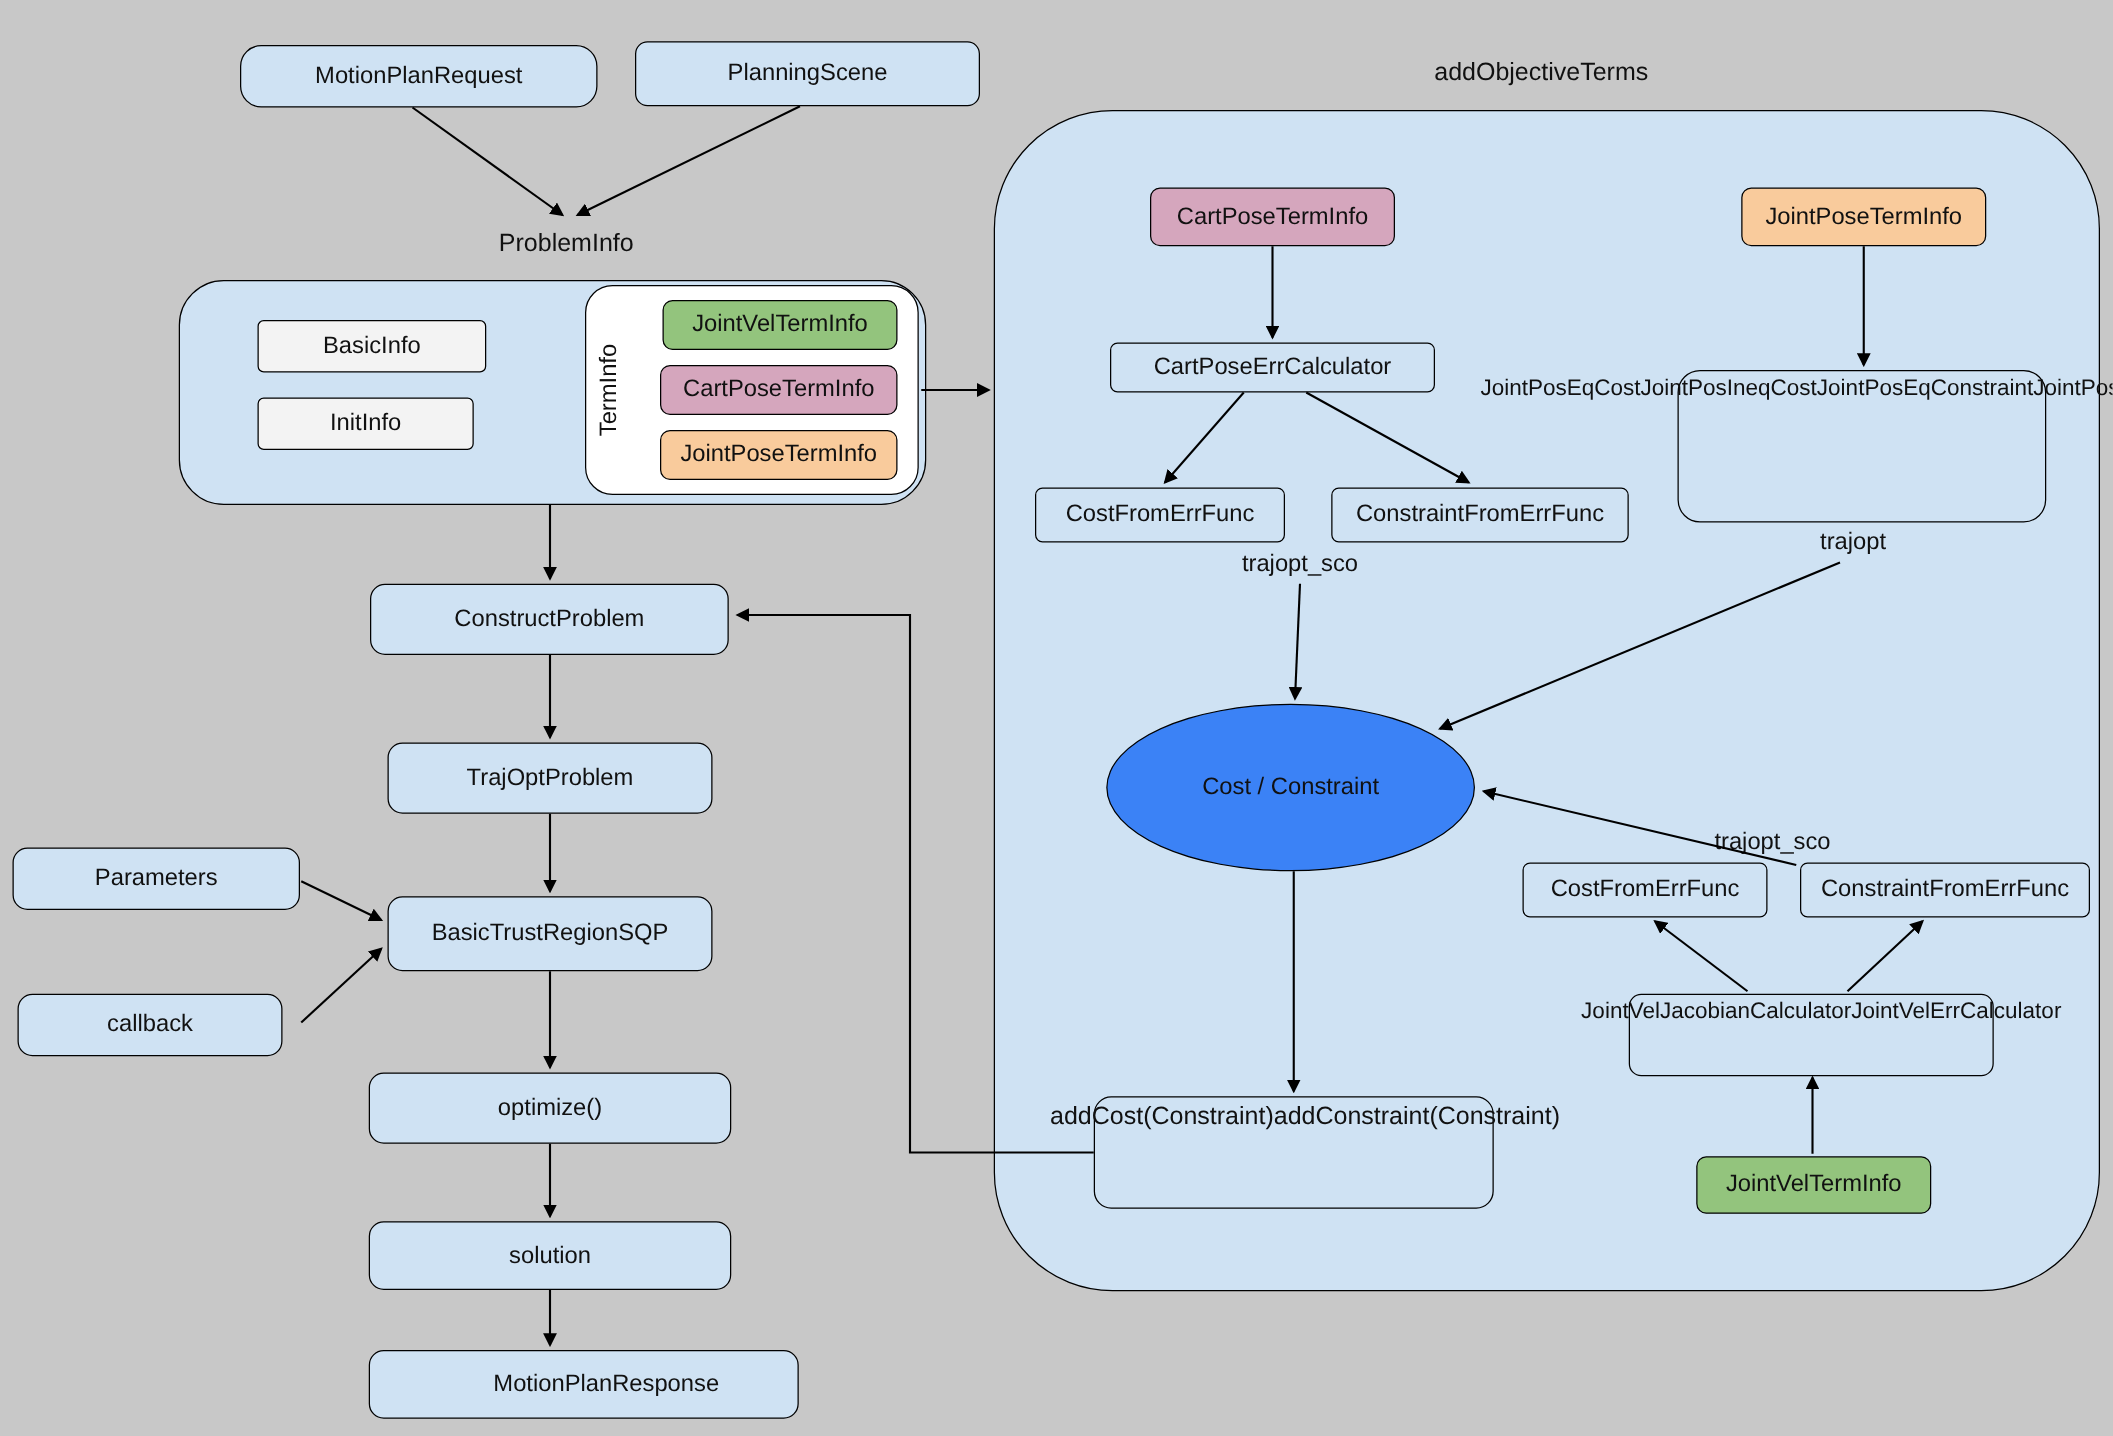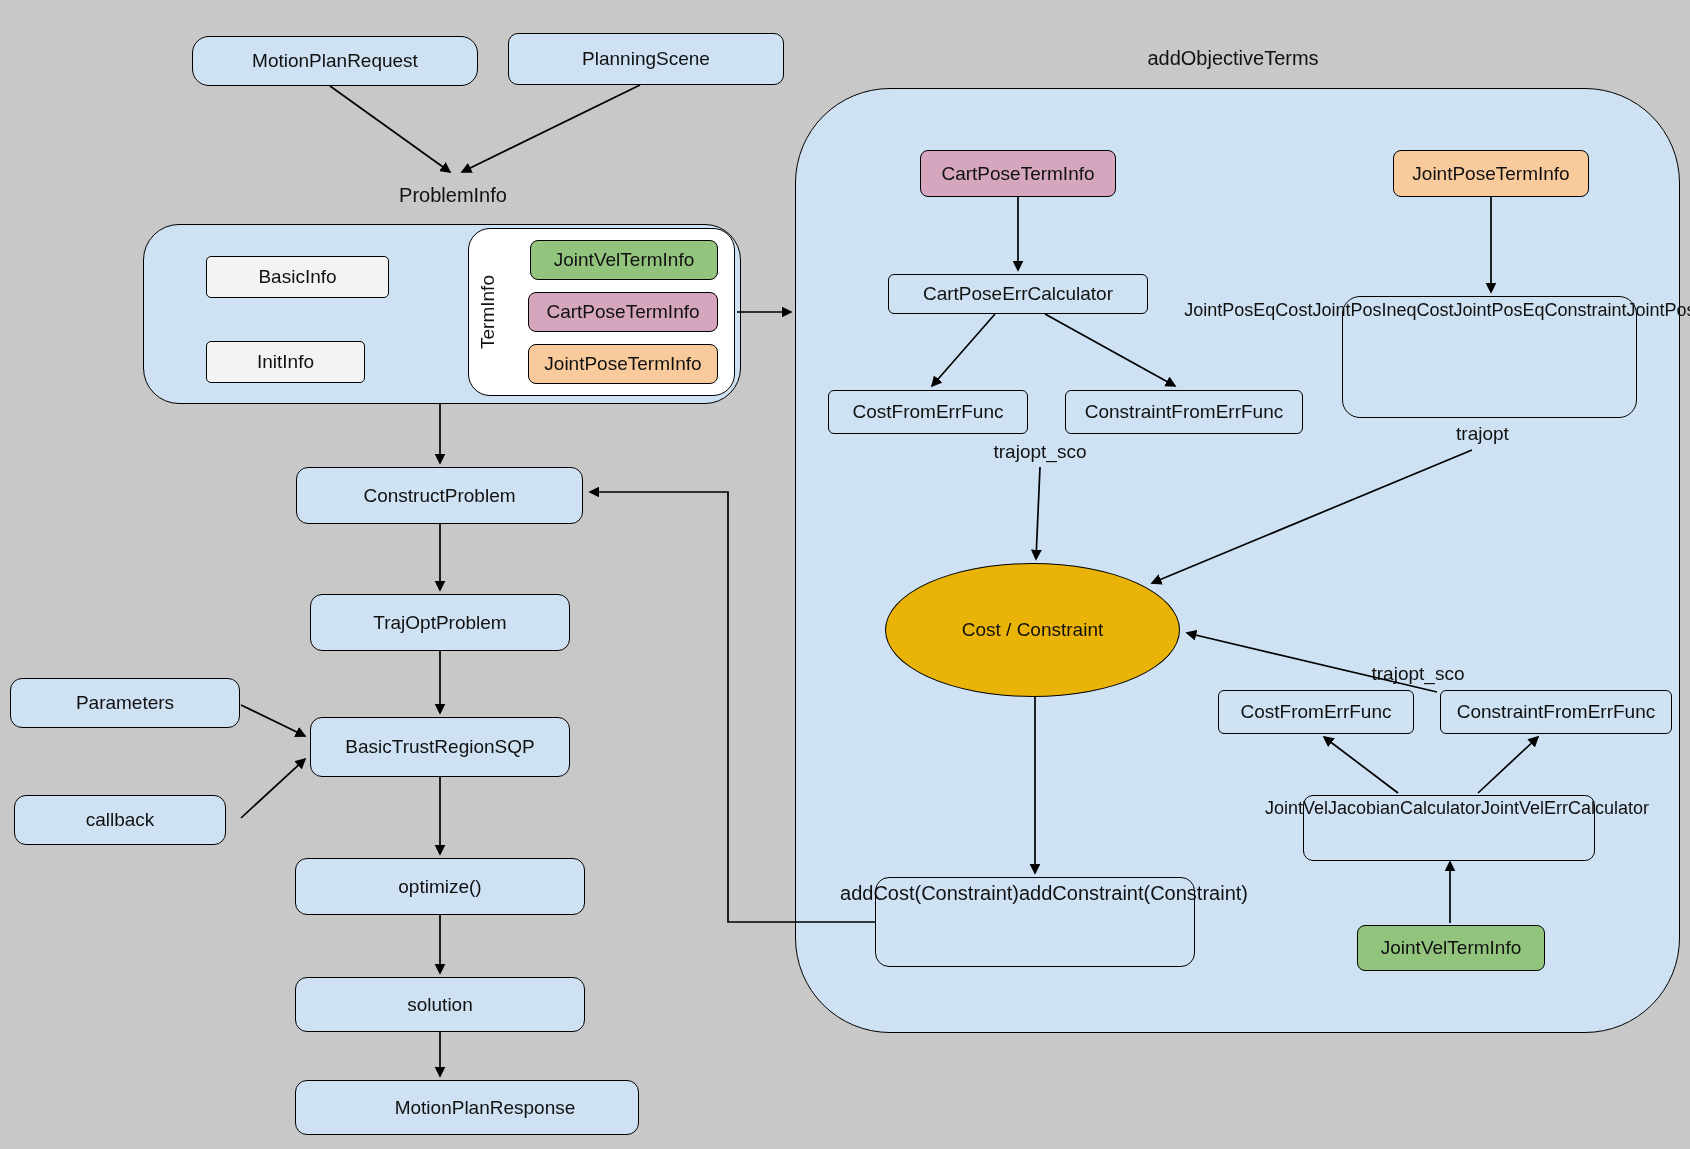--- a/index.html
+++ b/index.html
@@ -14,39 +14,39 @@
   .pink{background:#d5a6bd;border-radius:8px;}
   .orange{background:#f9cb9c;border-radius:8px;}
   .plain{background:transparent;border-radius:6px;}
   .container-blue{position:absolute;background:#cfe2f3;border:1.5px solid #000;box-sizing:border-box;}
   .label{position:absolute;font-size:20px;display:flex;align-items:center;justify-content:center;text-align:center;}
   .small-label{position:absolute;font-size:19px;display:flex;align-items:center;justify-content:center;text-align:center;}
   .list{flex-direction:row;align-items:flex-start;justify-content:center;text-align:left;}
   .list div{line-height:27px;font-size:18px;}
   .list2 div{line-height:24px;font-size:18px;}
   .addcost div{line-height:31px;font-size:20px;}
-  .ellipse{border-radius:50%;background:#eab308;}
+  .ellipse{border-radius:50%;background:#3b82f6;}
   svg.arrows{position:absolute;left:0;top:0;pointer-events:none;}
 </style>
 </head>
 <body>
 
 <div class="canvas">
 
   <div class="container-blue" style="left:795px;top:88px;width:885px;height:945px;border-radius:95px;"></div>
   <div class="label" style="left:1083px;top:44px;width:300px;height:28px;">addObjectiveTerms</div>
 
   <div class="node blue" style="left:192px;top:36px;width:286px;height:50px;border-radius:17px;">MotionPlanRequest</div>
   <div class="node blue" style="left:508px;top:33px;width:276px;height:52px;">PlanningScene</div>
 
   <div class="label" style="left:343px;top:182px;width:220px;height:26px;">ProblemInfo</div>
 
   <div class="container-blue" style="left:143px;top:224px;width:598px;height:180px;border-radius:36px;"></div>
   <div class="node white-box" style="left:206px;top:256px;width:183px;height:42px;">BasicInfo</div>
-  <div class="node white-box" style="left:206px;top:341px;width:159px;height:42px;">InitInfo</div>
+  <div class="node white-box" style="left:206px;top:318px;width:173px;height:42px;">InitInfo</div>
 
   <div class="node" style="left:468px;top:228px;width:267px;height:168px;background:#ffffff;border-radius:22px;"></div>
   <div class="small-label" style="left:433px;top:300px;width:110px;height:24px;transform:rotate(-90deg);">TermInfo</div>
   <div class="node green" style="left:530px;top:240px;width:188px;height:40px;">JointVelTermInfo</div>
   <div class="node pink" style="left:528px;top:292px;width:190px;height:40px;">CartPoseTermInfo</div>
   <div class="node orange" style="left:528px;top:344px;width:190px;height:40px;">JointPoseTermInfo</div>
 
   <div class="node blue-md" style="left:296px;top:467px;width:287px;height:57px;">ConstructProblem</div>
   <div class="node blue-md" style="left:310px;top:594px;width:260px;height:57px;">TrajOptProblem</div>
   <div class="node blue-md" style="left:10px;top:678px;width:230px;height:50px;">Parameters</div>

